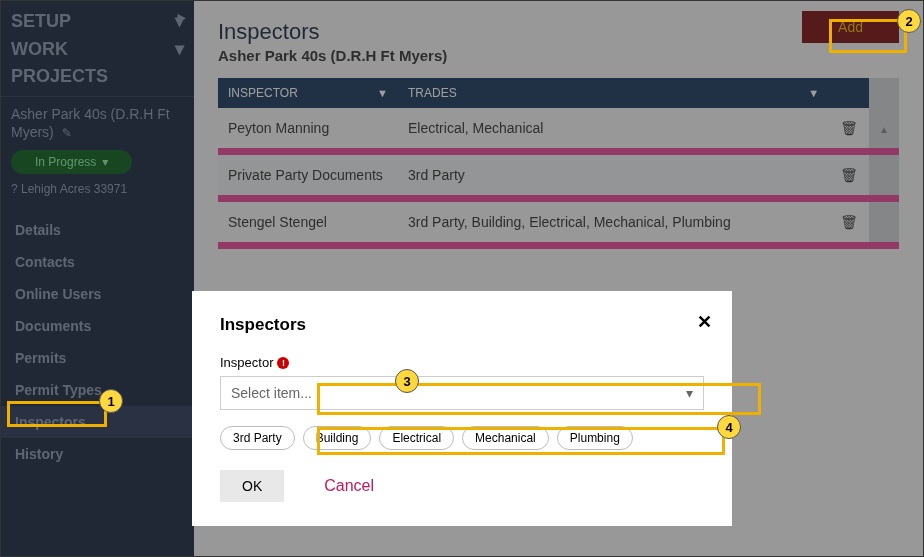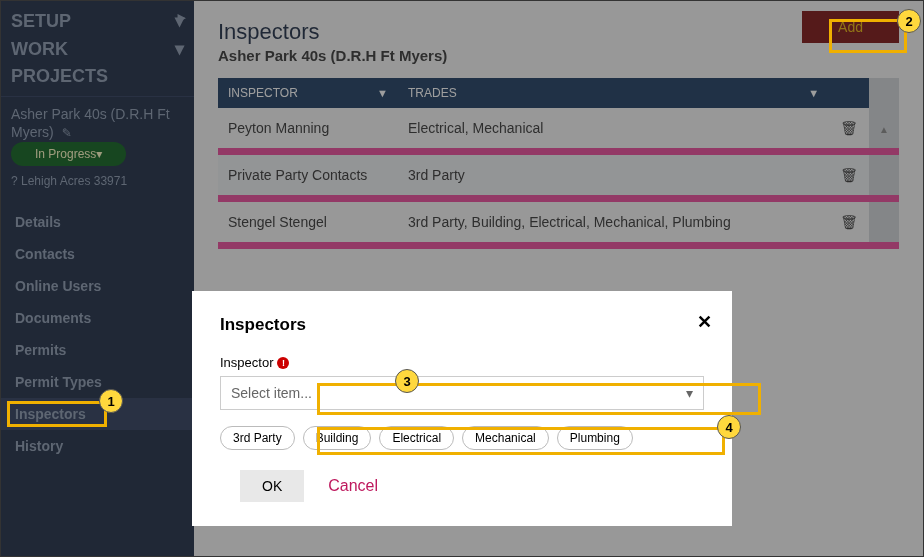--- a/index.html
+++ b/index.html
@@ -3,23 +3,23 @@
 <meta charset="utf-8">
 <style>
 * { box-sizing: border-box; margin: 0; padding: 0; }
 body { font-family: Arial, sans-serif; width: 924px; height: 557px; overflow: hidden; position: relative; background: #f5f5f5; border: 1px solid #333; }
 .app { display: flex; height: 100%; }
 .sidebar { width: 193px; background: #1a2942; color: #8a99b0; flex-shrink: 0; font-size: 13px; }
 .sidebar-top { padding: 6px 10px; }
 .sidebar-section { display: flex; align-items: center; justify-content: space-between; padding: 3px 0; font-size: 18px; font-weight: bold; }
 .chevron-right { position: absolute; right: 8px; top: 10px; color: #8a99b0; font-size: 11px; }
 .project-block { padding: 8px 10px; border-top: 1px solid #2a3a5a; }
-.project-name { font-size: 14px; line-height: 1.3; }
+.project-name { font-size: 14px; line-height: 1.3; margin-bottom: 8px; }
 .edit-icon { font-size: 12px; margin-left: 4px; }
-.status-pill { background: #0a5f1a; color: #fef9c3; padding: 5px 24px; border-radius: 14px; font-size: 12px; display: inline-flex; align-items: center; }
+.status-pill { background: #0a5f1a; color: #86efac; padding: 5px 24px; border-radius: 14px; font-size: 12px; display: inline-flex; align-items: center; gap: 6px; }
 .project-address { font-size: 12px; margin-top: 8px; }
 .sidebar-nav { margin-top: 10px; font-weight: bold; }
 .sidebar-item { padding: 8px 14px; font-size: 14px; cursor: pointer; }
 .sidebar-item.active { background: #2a3a5a; }
 .main { flex: 1; padding: 18px 24px; position: relative; }
 .page-title { font-size: 22px; color: #1a2942; margin-bottom: 2px; }
 .page-subtitle { font-size: 15px; color: #333; font-weight: bold; margin-bottom: 14px; }
 .add-btn { position: absolute; top: 10px; right: 24px; background: #7a1010; color: #eab308; border: none; padding: 8px 36px; font-size: 14px; cursor: pointer; }
 .table { width: 100%; border-collapse: collapse; }
 .table thead { background: #1a3a5f; color: #fff; }
@@ -32,21 +32,21 @@
 .sort-arrow { color: #888; font-size: 10px; }
 .overlay { position: absolute; inset: 0; background: rgba(40,40,40,0.45); display: flex; align-items: flex-start; justify-content: center; }
 .modal { background: #fff; width: 540px; margin-top: 290px; padding: 24px 28px; position: relative; }
 .modal-title { font-size: 17px; font-weight: bold; margin-bottom: 20px; }
 .modal-close { position: absolute; top: 20px; right: 20px; font-size: 18px; cursor: pointer; font-weight: bold; }
 .field-label { font-size: 13px; margin-bottom: 6px; display: flex; align-items: center; gap: 4px; }
 .required-icon { width: 12px; height: 12px; background: #c00; border-radius: 50%; color: #fff; font-size: 9px; display: inline-flex; align-items: center; justify-content: center; font-weight: bold; }
 .dropdown { width: 100%; border: 1px solid #ccc; padding: 8px 10px; font-size: 14px; color: #666; display: flex; justify-content: space-between; align-items: center; cursor: pointer; margin-bottom: 16px; }
 .chips { display: flex; gap: 8px; margin-bottom: 20px; }
 .chip { border: 1px solid #bbb; border-radius: 14px; padding: 4px 12px; font-size: 12px; cursor: pointer; }
-.modal-actions { display: flex; gap: 24px; margin-left: 20px; }
+.modal-actions { display: flex; gap: 40px; }
 .btn-ok { background: #e8e8e8; border: none; padding: 8px 22px; font-size: 14px; cursor: pointer; }
 .btn-cancel { background: none; border: none; font-size: 16px; cursor: pointer; color: #be185d; }
 .annotation-box { position: absolute; border: 3px solid #f0b000; pointer-events: none; }
 .annotation-badge { position: absolute; width: 24px; height: 24px; background: #ffd83d; border: 1px solid #555; border-radius: 50%; display: flex; align-items: center; justify-content: center; font-size: 13px; font-weight: bold; pointer-events: none; }
 </style>
 </head>
 <body>
 
 <div class="app">
   <div class="sidebar">
@@ -108,21 +108,21 @@
         </tr>
       </thead>
       <tbody>
         <tr>
           <td>Peyton Manning</td>
           <td>Electrical, Mechanical</td>
           <td class="trash">🗑</td>
           <td class="sort-col"><span class="sort-arrow">▲</span></td>
         </tr>
         <tr>
-          <td>Private Party Contacts</td>
+          <td>Private Party Documents</td>
           <td>3rd Party</td>
           <td class="trash">🗑</td>
           <td class="sort-col"></td>
         </tr>
         <tr>
           <td>Stengel Stengel</td>
           <td>3rd Party, Building, Electrical, Mechanical, Plumbing</td>
           <td class="trash">🗑</td>
           <td class="sort-col"></td>
         </tr>

